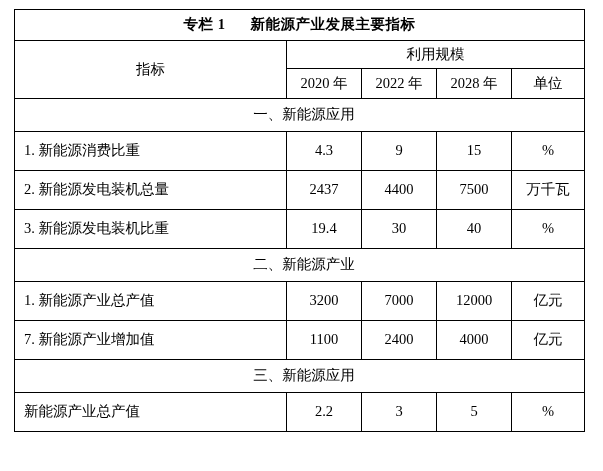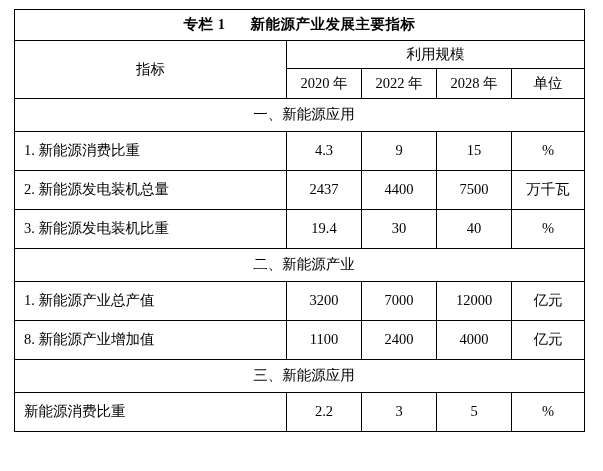--- a/index.html
+++ b/index.html
@@ -144,33 +144,33 @@
 
       <tr>
         <td class="row-label">1. 新能源产业总产值</td>
         <td class="row-val">3200</td>
         <td class="row-val">7000</td>
         <td class="row-val">12000</td>
         <td class="row-val">亿元</td>
       </tr>
 
       <tr>
-        <td class="row-label">8. 新能源产业增加值</td>
+        <td class="row-label">7. 新能源产业增加值</td>
         <td class="row-val">1100</td>
         <td class="row-val">2400</td>
         <td class="row-val">4000</td>
         <td class="row-val">亿元</td>
       </tr>
 
       <tr>
         <td class="row-cat" colspan="5">三、新能源应用</td>
       </tr>
 
       <tr>
-        <td class="row-label">新能源消费比重</td>
+        <td class="row-label">新能源产业总产值</td>
         <td class="row-val">2.2</td>
         <td class="row-val">3</td>
         <td class="row-val">5</td>
         <td class="row-val">%</td>
       </tr>
     </tbody>
   </table>
 </div>
 
 </body></html>

